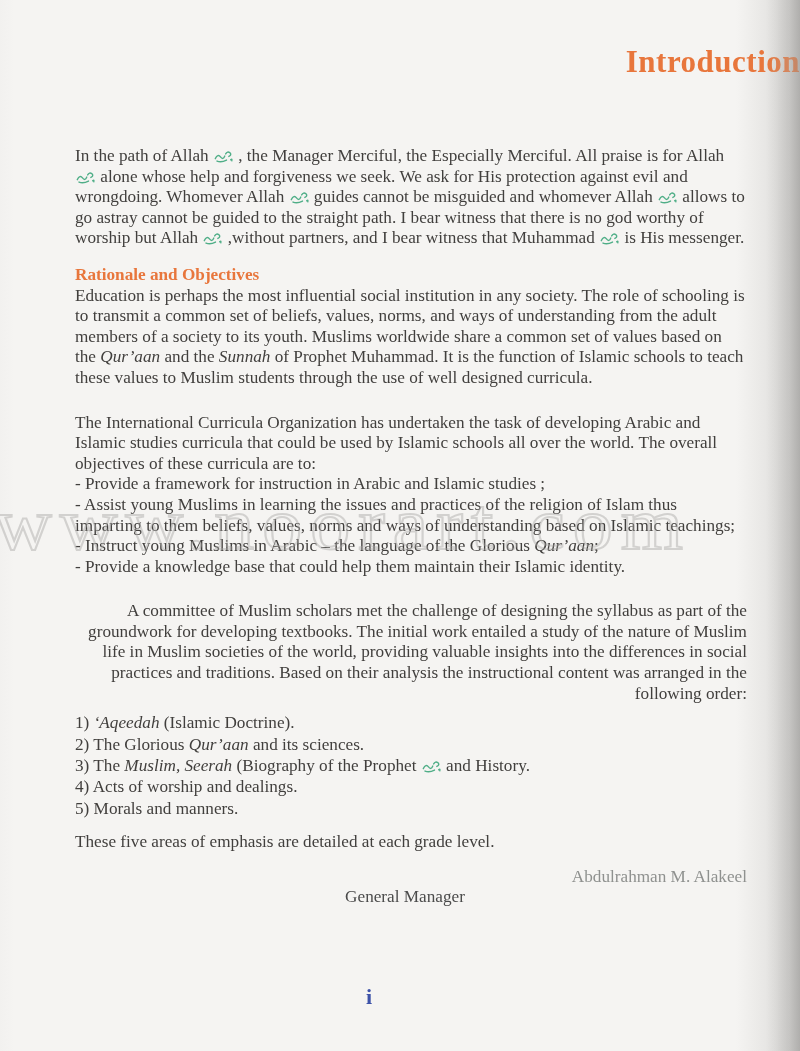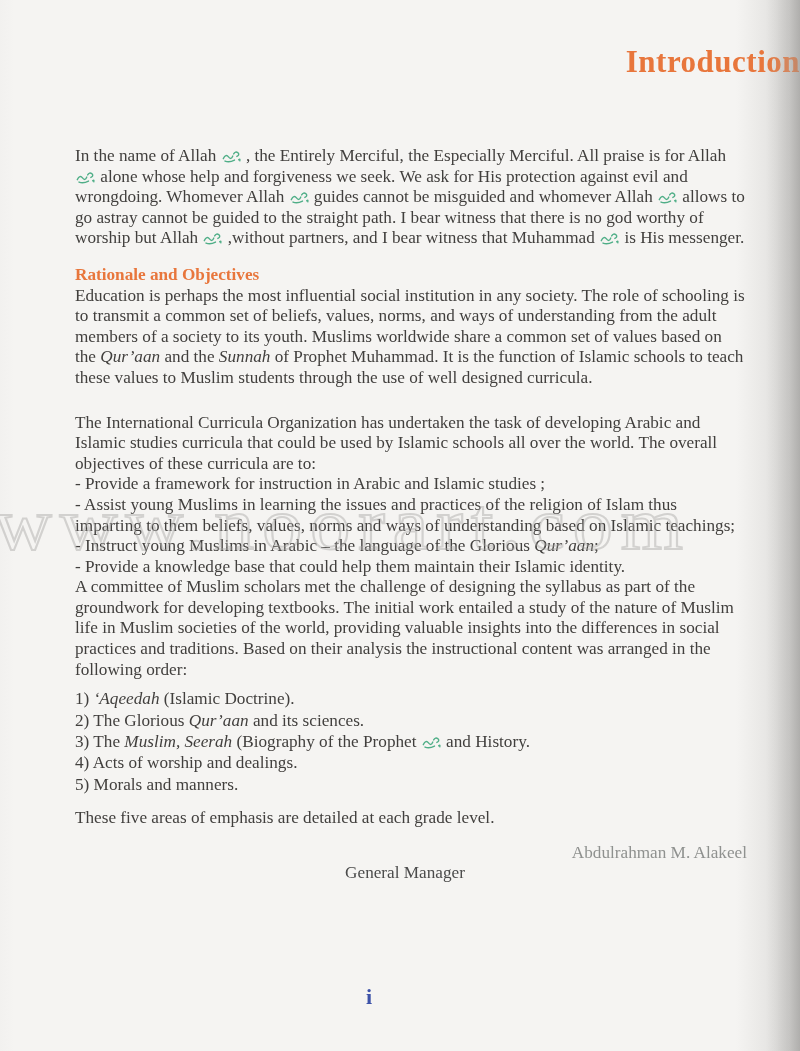--- a/index.html
+++ b/index.html
@@ -32,21 +32,21 @@
     font-weight:bold;
     letter-spacing:0.5px;
   }
   .p1{margin-top:66px;}
   .section-heading{
     margin-top:16px;
     color:#e8763c;
     font-weight:bold;
   }
   .p3{margin-top:24px;}
-  .p4{}
+  .p4{margin-top:24px;text-align:right;}
   .numbered-list{margin-top:8px;line-height:21.4px;}
   .closing{margin-top:13px;}
   .sig-name{margin-top:14px;text-align:right;color:#8f918f;}
   .sig-title{text-align:center;color:#4b4b4b;padding-right:12px;}
   .page-number{
     position:absolute;left:366px;top:984px;
     color:#3d52a8;font-size:22px;font-weight:bold;
     z-index:1;
   }
   .em{font-style:italic;}
@@ -65,28 +65,28 @@
   }
 </style>
 </head>
 <body>
 
 <div class="page">
 
   <div class="title">Introduction</div>
 
   <div class="content">
-    <div class="p1"><span>In the name of Allah </span><span class="honorific"><svg viewBox="0 0 22 15" width="19" height="13" aria-hidden="true">
+    <div class="p1"><span>In the path of Allah </span><span class="honorific"><svg viewBox="0 0 22 15" width="19" height="13" aria-hidden="true">
             <g fill="none" stroke="#4fae87" stroke-width="1.6" stroke-linecap="round">
               <path d="M1.5 10 Q4.5 4 7.5 8 T12.5 7"></path>
               <path d="M3.5 12.8 Q8.5 14.8 14.5 11.6"></path>
               <path d="M13.5 4.5 Q15.5 1 18.5 3.2 Q20.8 5.5 17.2 7.4"></path>
               <path d="M19.3 11.2 Q21.3 9.6 20.6 12.4"></path>
             </g>
-          </svg></span><span> , the Entirely Merciful, the Especially Merciful. All praise is for Allah </span><span class="honorific"><svg viewBox="0 0 22 15" width="19" height="13" aria-hidden="true">
+          </svg></span><span> , the Manager Merciful, the Especially Merciful. All praise is for Allah </span><span class="honorific"><svg viewBox="0 0 22 15" width="19" height="13" aria-hidden="true">
             <g fill="none" stroke="#4fae87" stroke-width="1.6" stroke-linecap="round">
               <path d="M1.5 10 Q4.5 4 7.5 8 T12.5 7"></path>
               <path d="M3.5 12.8 Q8.5 14.8 14.5 11.6"></path>
               <path d="M13.5 4.5 Q15.5 1 18.5 3.2 Q20.8 5.5 17.2 7.4"></path>
               <path d="M19.3 11.2 Q21.3 9.6 20.6 12.4"></path>
             </g>
           </svg></span><span> alone whose help and forgiveness we seek. We ask for His protection against evil and  wrongdoing. Whomever Allah </span><span class="honorific"><svg viewBox="0 0 22 15" width="19" height="13" aria-hidden="true">
             <g fill="none" stroke="#4fae87" stroke-width="1.6" stroke-linecap="round">
               <path d="M1.5 10 Q4.5 4 7.5 8 T12.5 7"></path>
               <path d="M3.5 12.8 Q8.5 14.8 14.5 11.6"></path>

